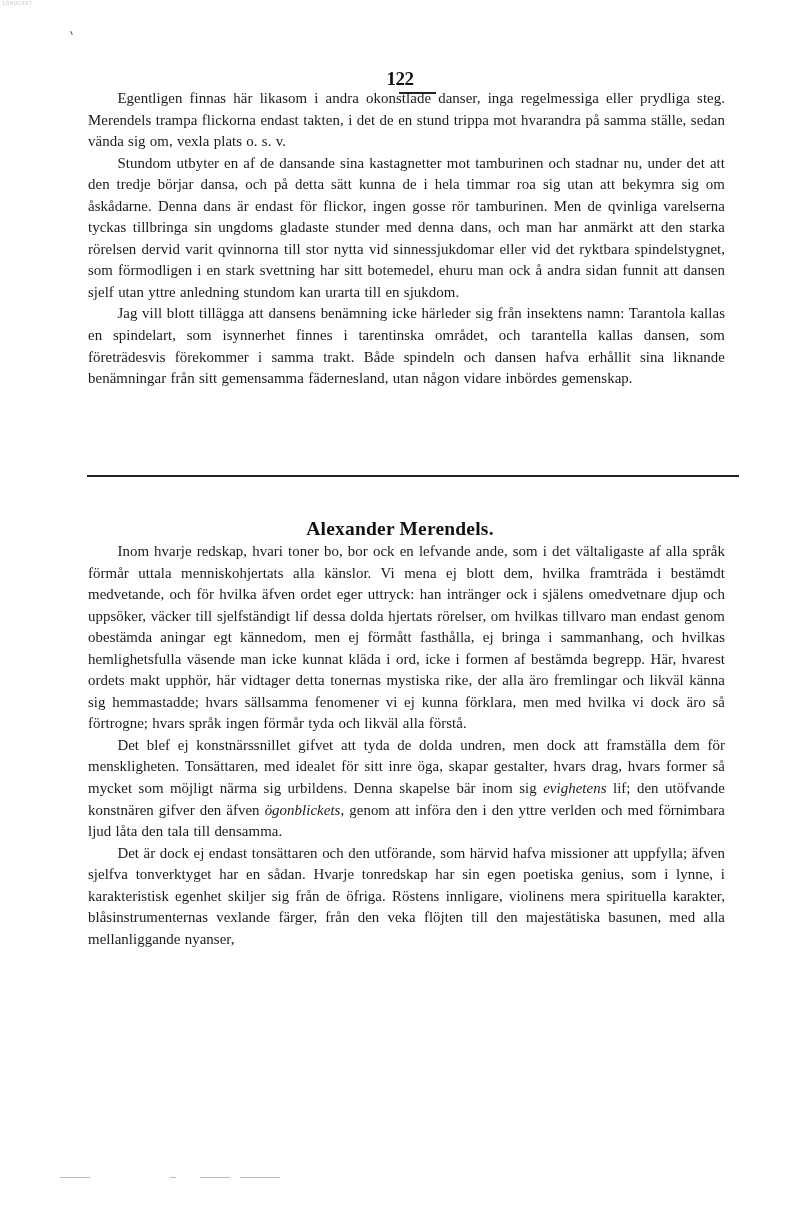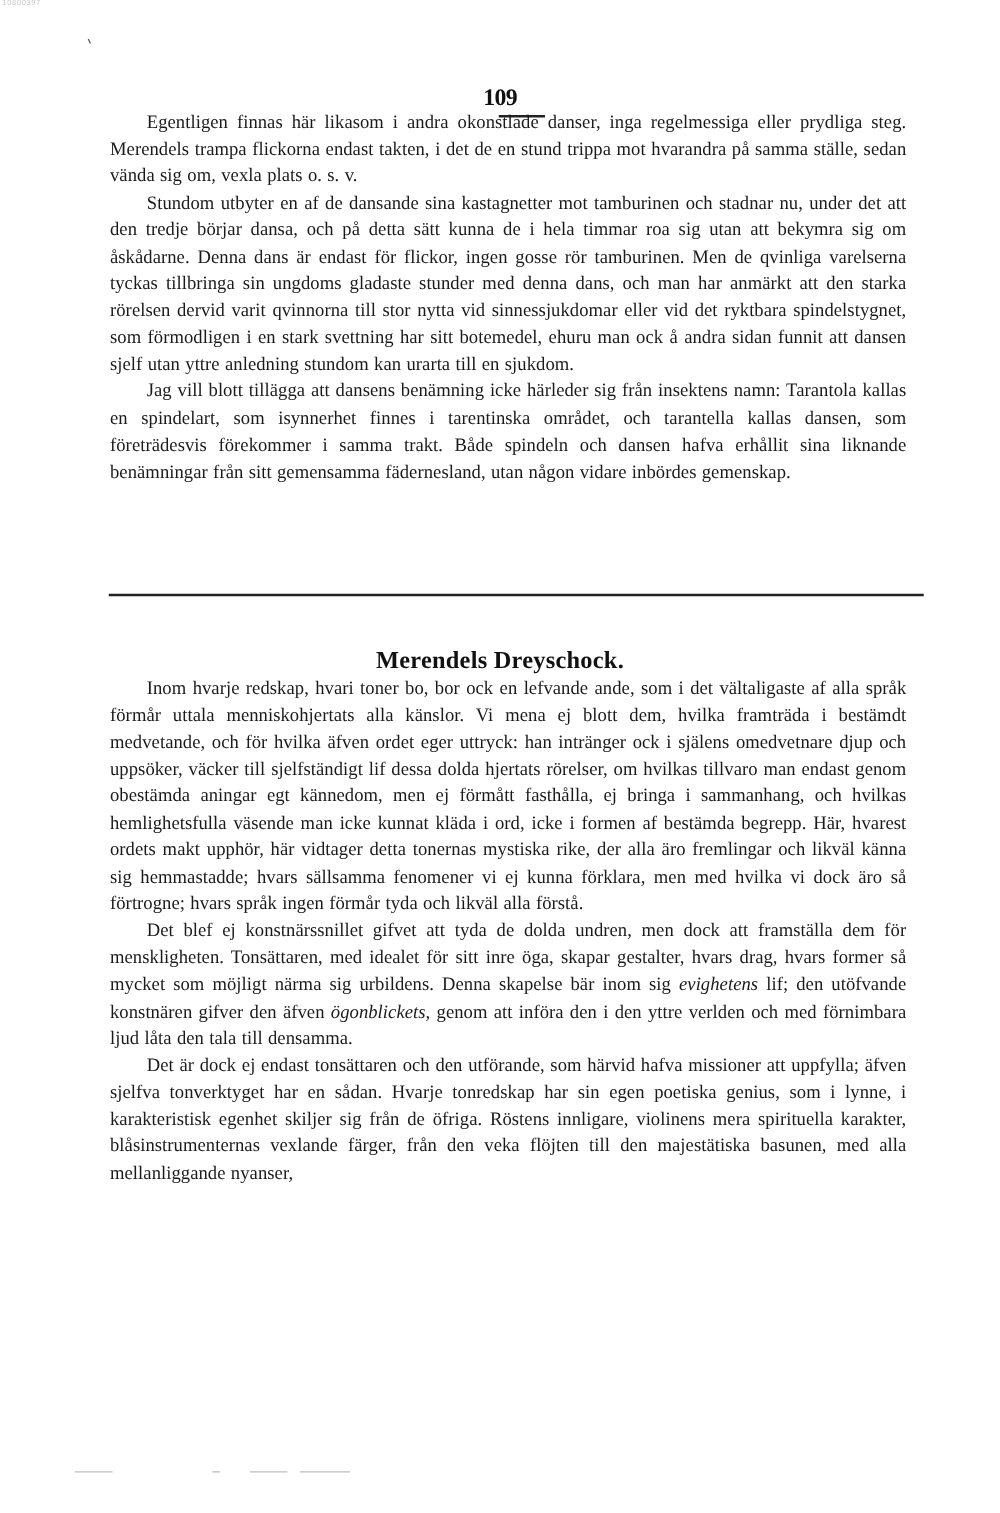--- a/index.html
+++ b/index.html
@@ -108,32 +108,32 @@
     background: #bdbdbd;
     top: 0;
   }
 </style>
 </head>
 <body>
 
 <div class="scan-id">10800397</div>
 <div class="stray-mark"></div>
 
-<div class="page-number">109</div>
+<div class="page-number">122</div>
 <div class="page-number-rule"></div>
 
 <div class="text-block section-1">
   <p class="para">Egentligen finnas här likasom i andra okonstlade danser, inga regelmessiga eller prydliga steg. Merendels trampa flickorna endast takten, i det de en stund trippa mot hvarandra på samma ställe, sedan vända sig om, vexla plats o. s. v.</p>
   <p class="para">Stundom utbyter en af de dansande sina kastagnetter mot tamburinen och stadnar nu, under det att den tredje börjar dansa, och på detta sätt kunna de i hela timmar roa sig utan att bekymra sig om åskådarne. Denna dans är endast för flickor, ingen gosse rör tamburinen. Men de qvinliga varelserna tyckas tillbringa sin ungdoms gladaste stunder med denna dans, och man har anmärkt att den starka rörelsen dervid varit qvinnorna till stor nytta vid sinnessjukdomar eller vid det ryktbara spindelstygnet, som förmodligen i en stark svettning har sitt botemedel, ehuru man ock å andra sidan funnit att dansen sjelf utan yttre anledning stundom kan urarta till en sjukdom.</p>
   <p class="para">Jag vill blott tillägga att dansens benämning icke härleder sig från insektens namn: Tarantola kallas en spindelart, som isynnerhet finnes i tarentinska området, och tarantella kallas dansen, som företrädesvis förekommer i samma trakt. Både spindeln och dansen hafva erhållit sina liknande benämningar från sitt gemensamma fädernesland, utan någon vidare inbördes gemenskap.</p>
 </div>
 
 <div class="section-rule"></div>
 
-<h2 class="section-heading">Merendels Dreyschock.</h2>
+<h2 class="section-heading">Alexander Merendels.</h2>
 
 <div class="text-block section-2">
   <p class="para"><span>Inom hvarje redskap, hvari toner bo, bor ock en lefvande ande, som i det vältaligaste af alla språk förmår uttala menniskohjertats alla känslor. Vi mena ej blott dem, hvilka framträda i bestämdt medvetande, och för hvilka äfven ordet eger uttryck: han intränger ock i själens omedvetnare djup och uppsöker, väcker till sjelfständigt lif dessa dolda hjertats rörelser, om hvilkas tillvaro man endast genom obestämda aningar egt kännedom, men ej förmått fasthålla, ej bringa i sammanhang, och hvilkas hemlighetsfulla väsende man icke kunnat kläda i ord, icke i formen af bestämda begrepp. Här, hvarest ordets makt upphör, här vidtager detta tonernas mystiska rike, der alla äro fremlingar och likväl känna sig hemmastadde; hvars sällsamma fenomener vi ej kunna förklara, men med hvilka vi dock äro så förtrogne; hvars språk ingen förmår tyda och likväl alla förstå.</span></p>
   <p class="para"><span>Det blef ej konstnärssnillet gifvet att tyda de dolda undren, men dock att framställa dem för menskligheten. Tonsättaren, med idealet för sitt inre öga, skapar gestalter, hvars drag, hvars former så mycket som möjligt närma sig urbildens. Denna skapelse bär inom sig </span><em>evighetens</em><span> lif; den utöfvande konstnären gifver den äfven </span><em>ögonblickets,</em><span> genom att införa den i den yttre verlden och med förnimbara ljud låta den tala till densamma.</span></p>
   <p class="para"><span>Det är dock ej endast tonsättaren och den utförande, som härvid hafva missioner att uppfylla; äfven sjelfva tonverktyget har en sådan. Hvarje tonredskap har sin egen poetiska genius, som i lynne, i karakteristisk egenhet skiljer sig från de öfriga. Röstens innligare, violinens mera spirituella karakter, blåsinstrumenternas vexlande färger, från den veka flöjten till den majestätiska basunen, med alla mellanliggande nyanser,</span></p>
 </div>
 
 <div class="foot-scraps">
   <span style="left:0;width:30px;"></span>
   <span style="left:110px;width:6px;"></span>

